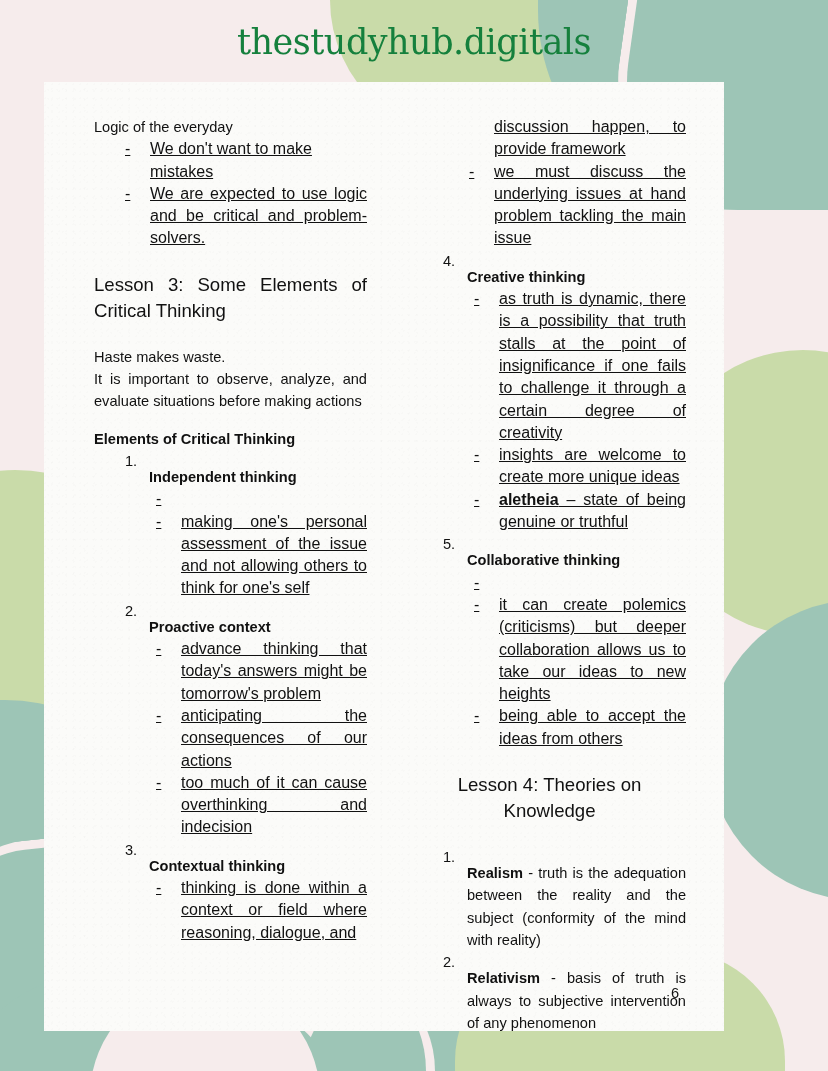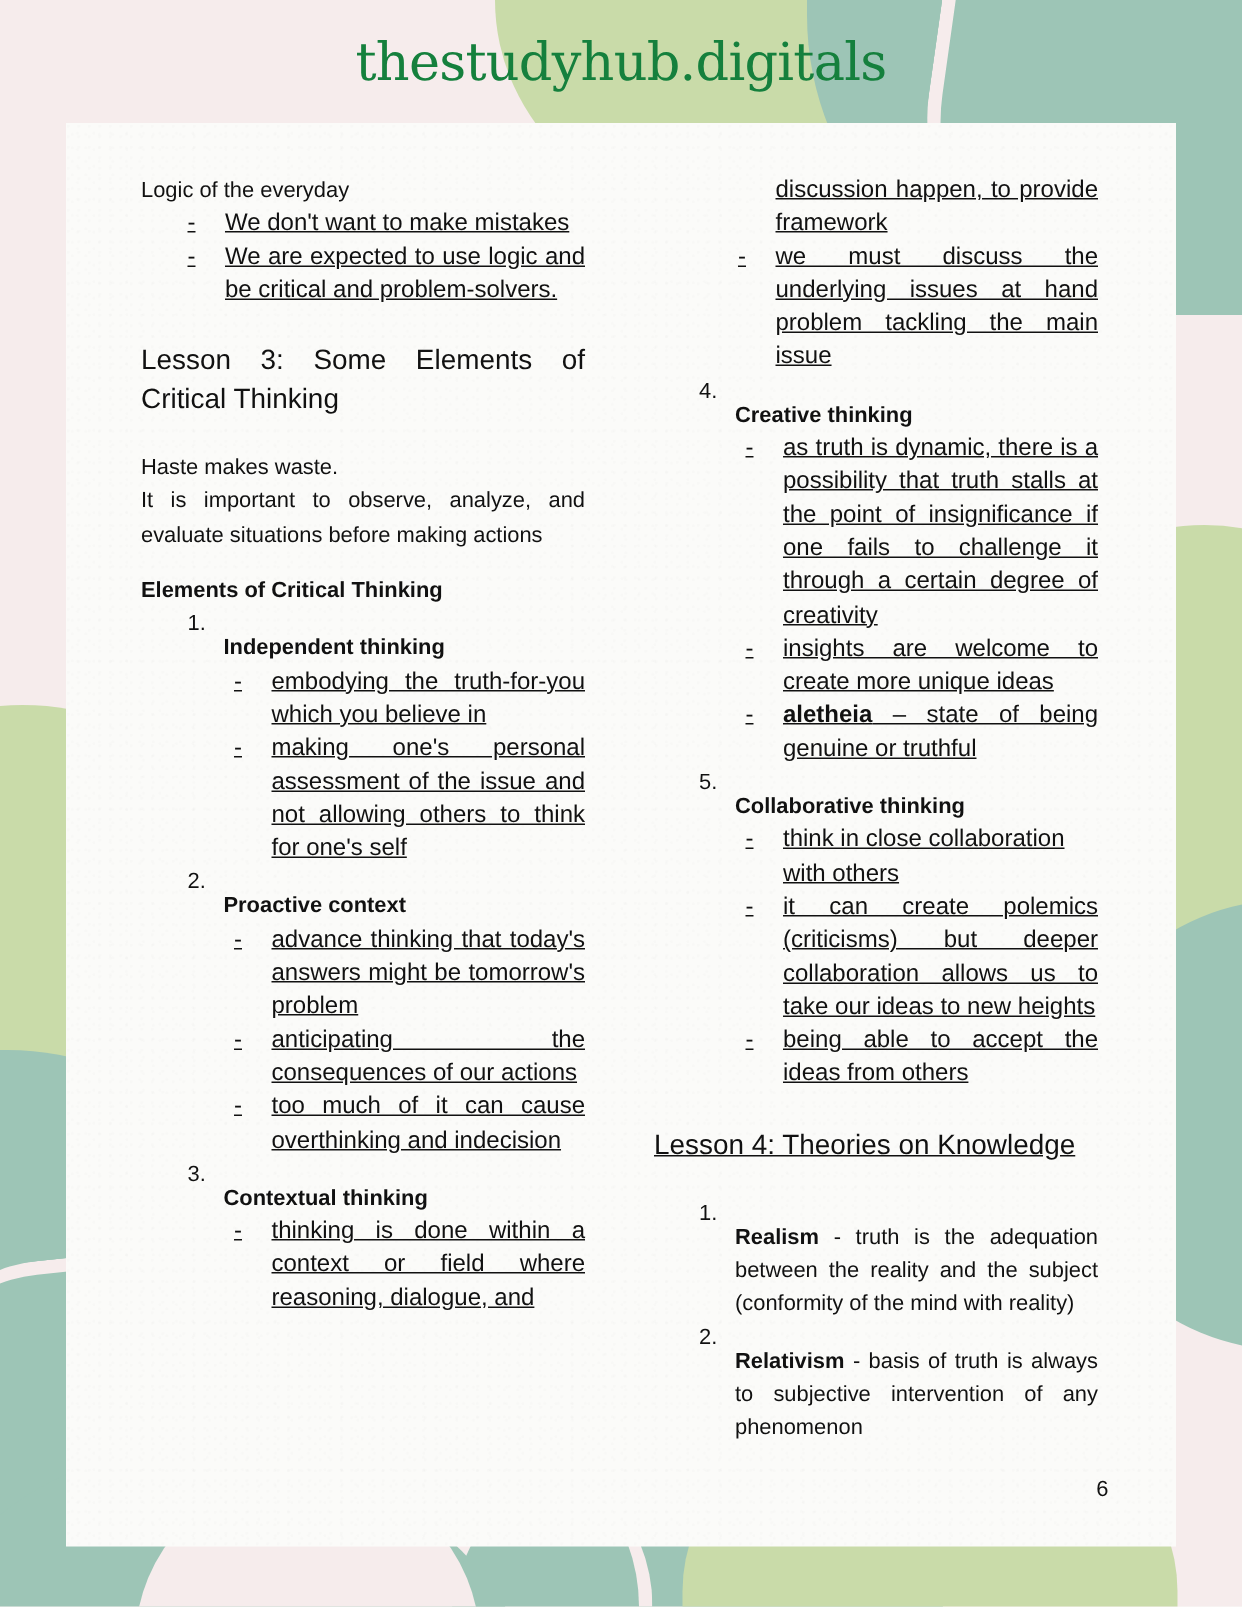--- a/index.html
+++ b/index.html
@@ -114,21 +114,21 @@
     font-size: 35px;
     letter-spacing: -0.5px;
     color: #15803d;
     z-index: 5;
   }
 
   
   .sheet {
     position: absolute;
     left: 44px; top: 82px;
-    width: 740px; height: 949px;
+    width: 680px; height: 949px;
     background: #fbfbf9;
     z-index: 4;
     background-image:
       radial-gradient(circle at 20% 30%, rgba(0,0,0,0.012) 0 1px, transparent 1px),
       radial-gradient(circle at 70% 60%, rgba(0,0,0,0.012) 0 1px, transparent 1px),
       radial-gradient(circle at 45% 85%, rgba(0,0,0,0.010) 0 1px, transparent 1px);
     background-size: 7px 7px, 11px 11px, 9px 9px;
   }
 
   .columns {
@@ -145,21 +145,21 @@
     line-height: 22.3px;
     color: #111;
   }
   .justify { text-align: justify; }
   .lesson-title {
     font-size: 18.6px;
     line-height: 26px;
     color: #111;
     text-align: justify;
   }
-  .lesson-title.no-justify { text-align: left; text-decoration: underline; }
+  .lesson-title.no-justify { text-align: center; }
   .bold { font-weight: bold; }
   .spacer-lg { height: 22px; }
   .spacer-md { height: 15px; }
 
   .dash-item {
     display: flex;
     font-size: 16px;
     line-height: 22.3px;
     color: #111;
     text-decoration: underline;
@@ -256,21 +256,20 @@
       <div class="body-text bold">Elements of Critical Thinking</div>
 
       <div class="indent-1">
         <div class="num-item">
           <span class="marker">1.</span>
           <span class="content bold">Independent thinking</span>
         </div>
         <div class="indent-1">
           <div class="dash-item">
             <span class="marker">-</span>
-            <span class="content">embodying the truth-for-you which you believe in</span>
           </div>
           <div class="dash-item">
             <span class="marker">-</span>
             <span class="content">making one's personal assessment of the issue and not allowing others to think for one's self</span>
           </div>
         </div>
       </div>
 
       <div class="indent-1">
         <div class="num-item">
@@ -343,21 +342,20 @@
       </div>
 
       <div class="indent-r1">
         <div class="num-item">
           <span class="marker">5.</span>
           <span class="content bold">Collaborative thinking</span>
         </div>
         <div class="indent-1">
           <div class="dash-item">
             <span class="marker">-</span>
-            <span class="content left">think in close collaboration with others</span>
           </div>
           <div class="dash-item">
             <span class="marker">-</span>
             <span class="content">it can create polemics (criticisms) but deeper collaboration allows us to take our ideas to new heights</span>
           </div>
           <div class="dash-item">
             <span class="marker">-</span>
             <span class="content">being able to accept the ideas from others</span>
           </div>
         </div>

